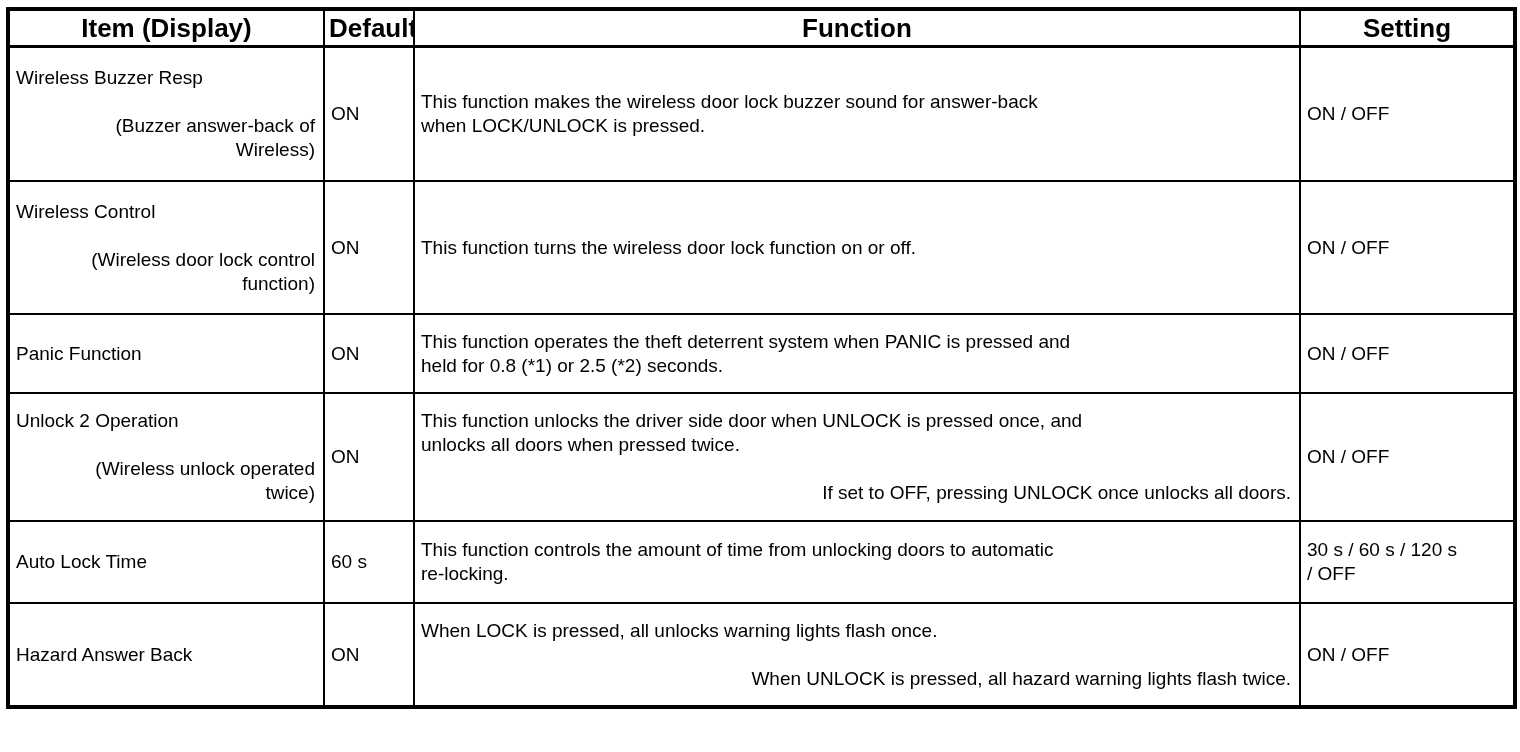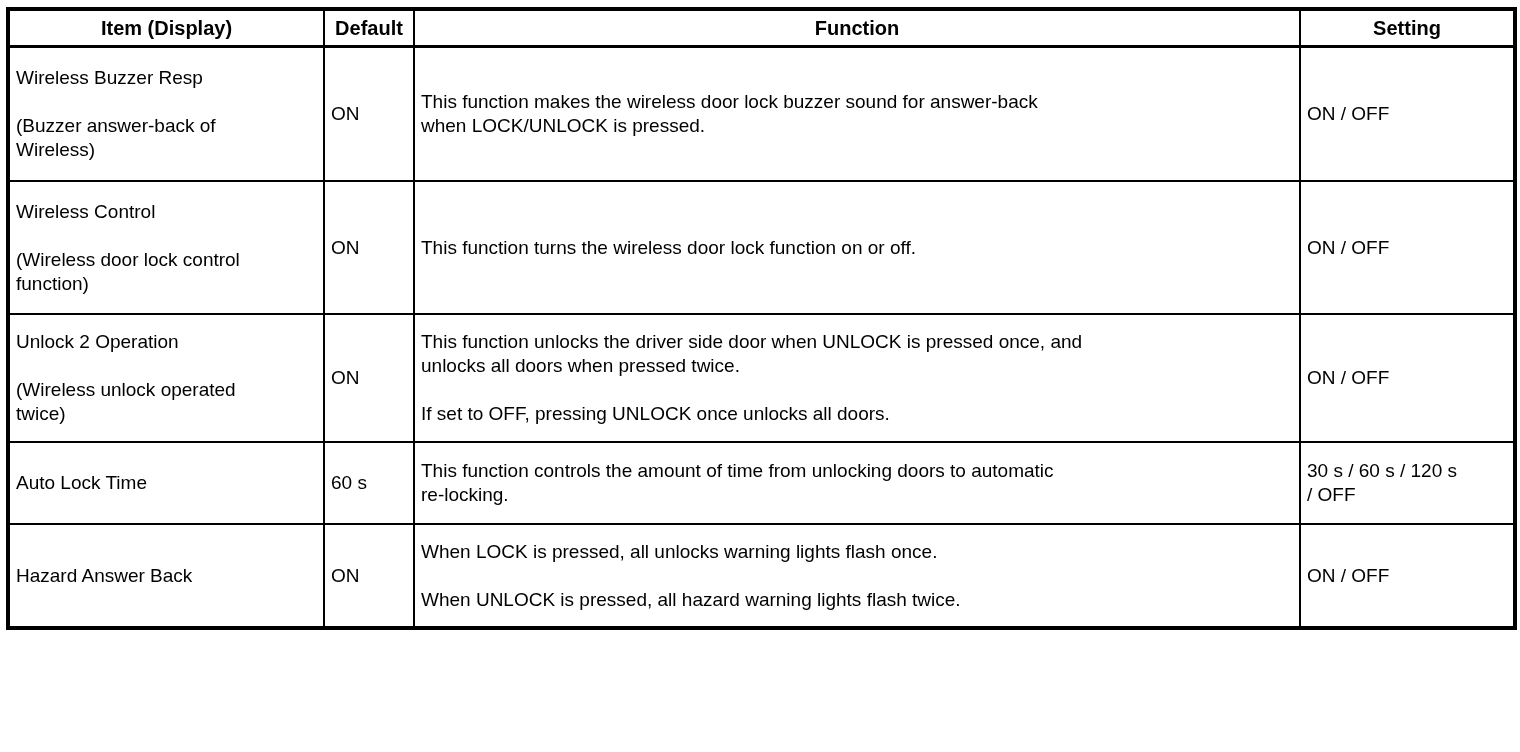--- a/index.html
+++ b/index.html
@@ -26,34 +26,34 @@
   }
   table.settings th,
   table.settings td {
     border: 2px solid #000000;
     vertical-align: middle;
     overflow: hidden;
   }
   table.settings thead th {
     border-bottom: 3px solid #000000;
     font-weight: bold;
-    font-size: 20px;
+    font-size: 26px;
     text-align: center;
     height: 34px;
     padding: 0 4px;
   }
   table.settings td {
     font-size: 19px;
     line-height: 24px;
     text-align: left;
     padding: 4px 8px 4px 6px;
   }
   td.contents-cell { padding-left: 8px; }
   .para { white-space: pre-line; }
-  .para + .para { margin-top: 24px; }
+  .para + .para { margin-top: 24px; text-align: right; }
   
   tr.r0 td { height: 71px; }
   tr.r1 td { height: 124px; margin-left: 27px; }
   tr.r2 td { height: 123px; margin-top: 28px; }
   tr.r3 td { height: 69px; }
   tr.r4 td { height: 118px; }
   tr.r5 td { height: 72px; }
   tr.r6 td { height: 93px; }
 </style>
 </head>
@@ -93,20 +93,31 @@
         <div class="para">Wireless Control</div>
         <div class="para">(Wireless door lock control
 function)</div>
       </td>
       <td class="default-cell">ON</td>
       <td class="contents-cell">
         <div class="para">This function turns the wireless door lock function on or off.</div>
       </td>
       <td class="setting-cell para">ON / OFF</td>
     </tr>
+    <tr class="r3">
+      <td class="item-cell">
+        <div class="para">Panic Function</div>
+      </td>
+      <td class="default-cell">ON</td>
+      <td class="contents-cell">
+        <div class="para">This function operates the theft deterrent system when PANIC is pressed and
+held for 0.8 (*1) or 2.5 (*2) seconds.</div>
+      </td>
+      <td class="setting-cell para">ON / OFF</td>
+    </tr>
     <tr class="r4">
       <td class="item-cell">
         <div class="para">Unlock 2 Operation</div>
         <div class="para">(Wireless unlock operated
 twice)</div>
       </td>
       <td class="default-cell">ON</td>
       <td class="contents-cell">
         <div class="para">This function unlocks the driver side door when UNLOCK is pressed once, and
 unlocks all doors when pressed twice.</div>

